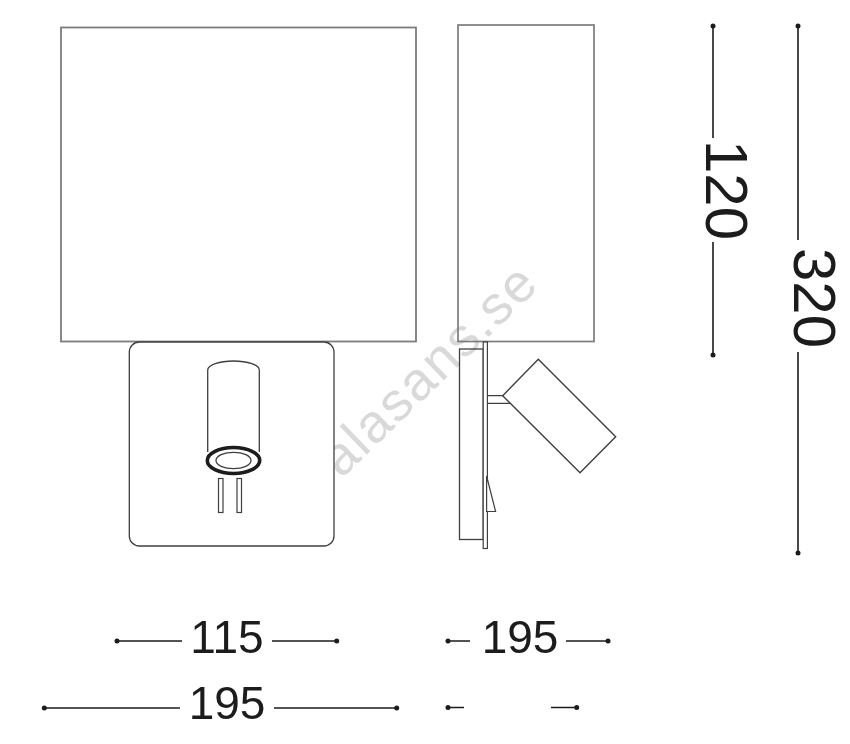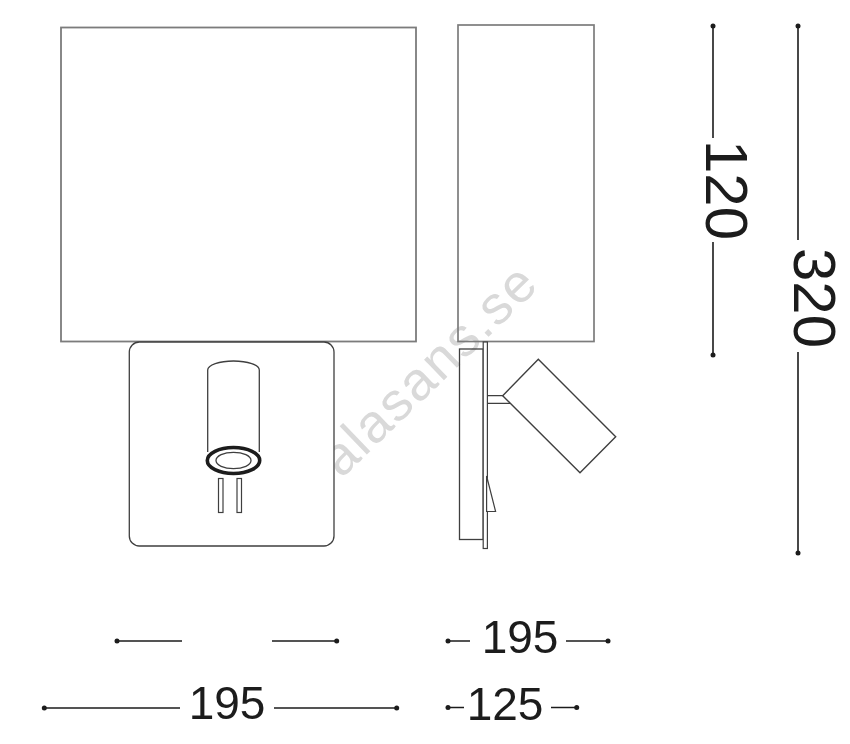--- a/index.html
+++ b/index.html
@@ -103,19 +103,19 @@
       <path class="dim" d="M713,26 L713,138 M713,242 L713,355"></path>
       <circle class="dot" cx="713" cy="26" r="2.5"></circle>
       <circle class="dot" cx="713" cy="355" r="2.5"></circle>
 
       <path class="dim" d="M798,26 L798,240 M798,352 L798,553"></path>
       <circle class="dot" cx="798" cy="26" r="2.5"></circle>
       <circle class="dot" cx="798" cy="553" r="2.5"></circle>
     </g>
   </svg>
 
+  <div class="dim-label" style="left:227px;top:637px;">115</div>
   <div class="dim-label" style="left:227px;top:703px;">195</div>
   <div class="dim-label" style="left:520px;top:637px;">195</div>
-  <div class="dim-label" style="left:505px;top:704px;">125</div>
   <div class="dim-label vertical" style="left:726px;top:190px;">120</div>
   <div class="dim-label vertical" style="left:814px;top:298px;">320</div>
 
 </div>
 
 </body></html>

